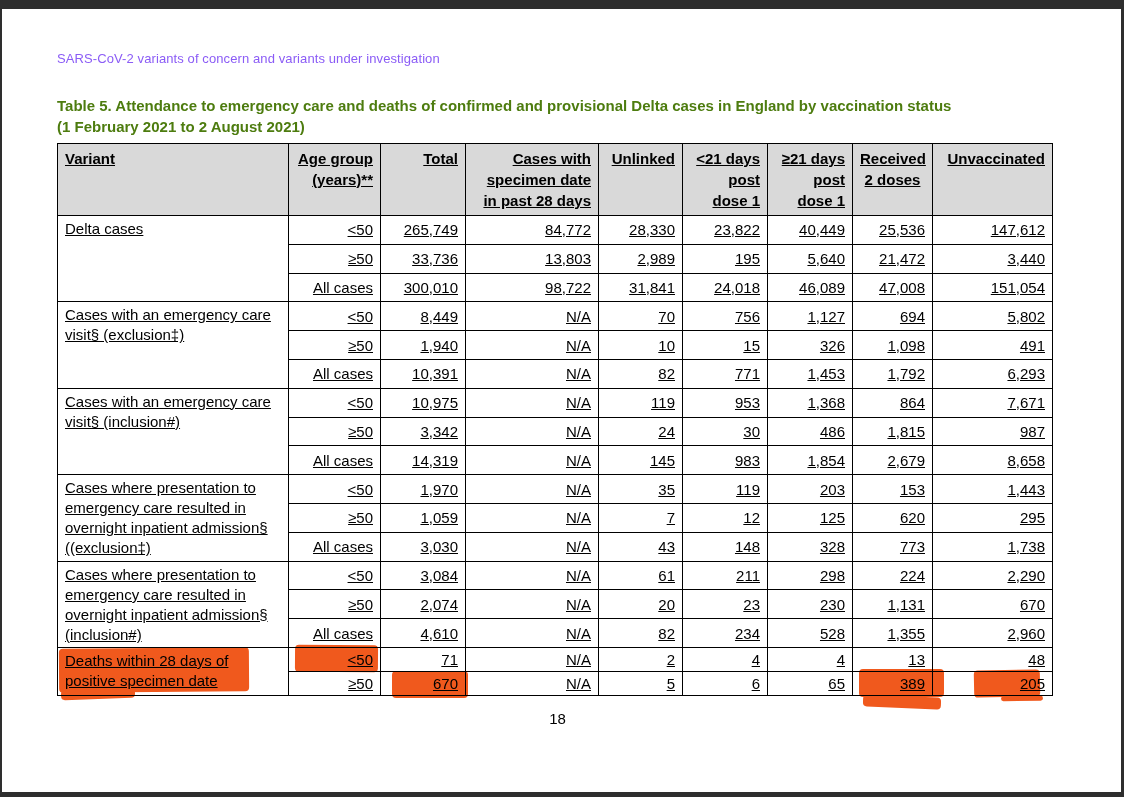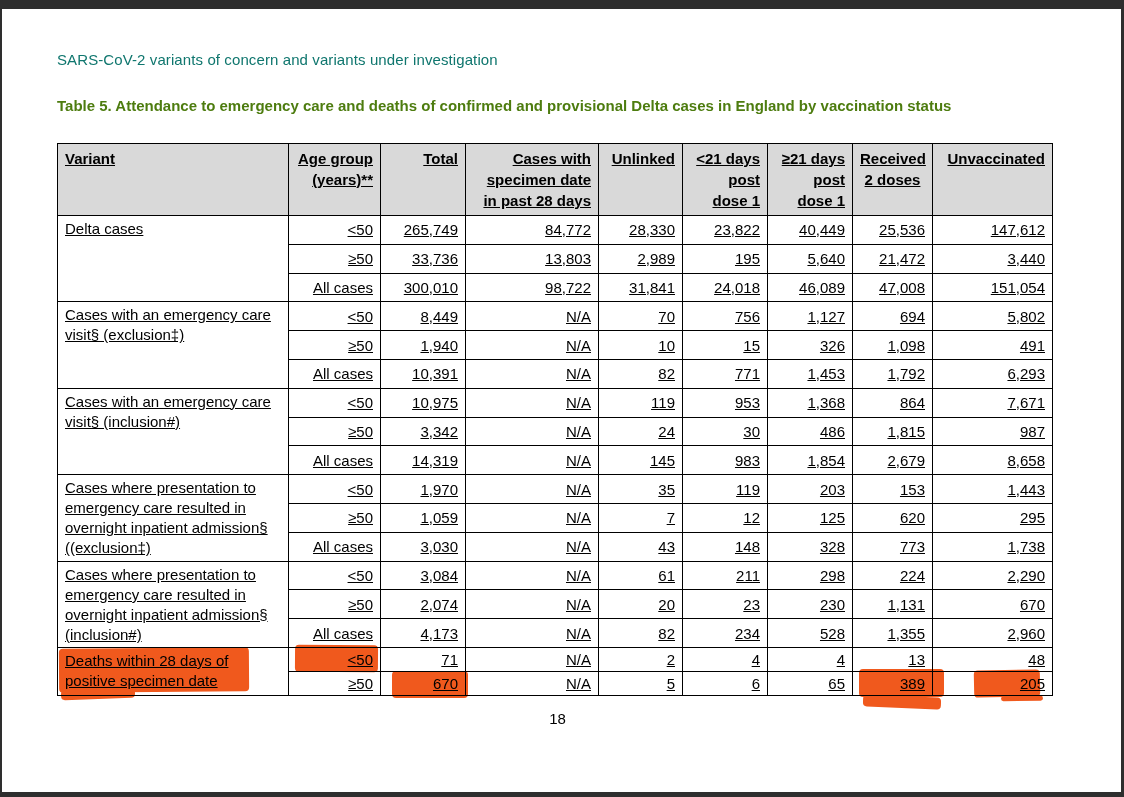--- a/index.html
+++ b/index.html
@@ -6,21 +6,21 @@
   body{
     width:1124px;height:797px;position:relative;background:#ffffff;overflow:hidden;
     font-family:"Liberation Sans","DejaVu Sans",sans-serif;color:#000;
   }
   .frame{position:absolute;background:#2e2e2e;z-index:5;}
   .frame-top{top:0;left:0;width:1124px;height:9px;}
   .frame-bottom{bottom:0;left:0;width:1124px;height:5px;}
   .frame-left{top:0;left:0;width:2px;height:797px;}
   .frame-right{top:0;right:0;width:3px;height:797px;}
 
-  .running-header{position:absolute;left:57px;top:51px;font-size:15px;color:#0f766e;letter-spacing:0.1px;}
+  .running-header{position:absolute;left:57px;top:51px;font-size:13px;color:#8b5cf6;letter-spacing:0.1px;}
   .doc-title{position:absolute;left:57px;top:95px;font-size:15px;font-weight:bold;color:#4d7c0f;line-height:21px;}
 
   #annotations{position:absolute;left:0;top:0;width:1124px;height:797px;z-index:1;}
   .mark{position:absolute;border-radius:4px;}
 
   table#data-table{
     position:absolute;left:57px;top:143px;width:995px;z-index:2;
     border-collapse:collapse;table-layout:fixed;font-size:15px;background:transparent;text-decoration:underline;
   }
   #data-table th,#data-table td{border:1px solid #000;}
@@ -47,20 +47,21 @@
 
 <div class="frame frame-top"></div>
 <div class="frame frame-bottom"></div>
 <div class="frame frame-left"></div>
 <div class="frame frame-right"></div>
 
 <div class="running-header">SARS-CoV-2 variants of concern and variants under investigation</div>
 
 <div class="doc-title">
   <div>Table 5. Attendance to emergency care and deaths of confirmed and provisional Delta cases in England by vaccination status</div>
+  <div>(1 February 2021 to 2 August 2021)</div>
 </div>
 
 <div id="annotations">
     <div class="mark" style="left: 58.5px; top: 648.453px; width: 190px; height: 44px; transform: rotate(-0.4deg); background: rgb(240, 89, 29);"></div>
     <div class="mark" style="left: 60.5px; top: 689.453px; width: 74px; height: 10px; transform: rotate(-2deg); background: rgb(240, 89, 29);"></div>
     <div class="mark" style="left: 294.5px; top: 645.453px; width: 83px; height: 27px; transform: rotate(0.4deg); background: rgb(240, 89, 29);"></div>
     <div class="mark" style="left: 391.5px; top: 671.453px; width: 76px; height: 27px; transform: rotate(0deg); background: rgb(240, 89, 29);"></div>
     <div class="mark" style="left: 858.5px; top: 669.453px; width: 85px; height: 28px; transform: rotate(0deg); background: rgb(240, 89, 29);"></div>
     <div class="mark" style="left: 862.5px; top: 696.453px; width: 78px; height: 12px; transform: rotate(2.5deg); background: rgb(240, 89, 29);"></div>
     <div class="mark" style="left: 973.5px; top: 670.453px; width: 66px; height: 27px; transform: rotate(-1.2deg); background: rgb(240, 89, 29);"></div>
@@ -241,21 +242,21 @@
         <td class="val">2,074</td>
         <td class="val">N/A</td>
         <td class="val">20</td>
         <td class="val">23</td>
         <td class="val">230</td>
         <td class="val">1,131</td>
         <td class="val">670</td>
       </tr>
       <tr>
         <td class="age">All cases</td>
-        <td class="val">4,173</td>
+        <td class="val">4,610</td>
         <td class="val">N/A</td>
         <td class="val">82</td>
         <td class="val">234</td>
         <td class="val">528</td>
         <td class="val">1,355</td>
         <td class="val">2,960</td>
       </tr>
       <tr class="short">
         <td class="label" rowspan="2">Deaths within 28 days of positive specimen date</td>
         <td class="age">&lt;50</td>

